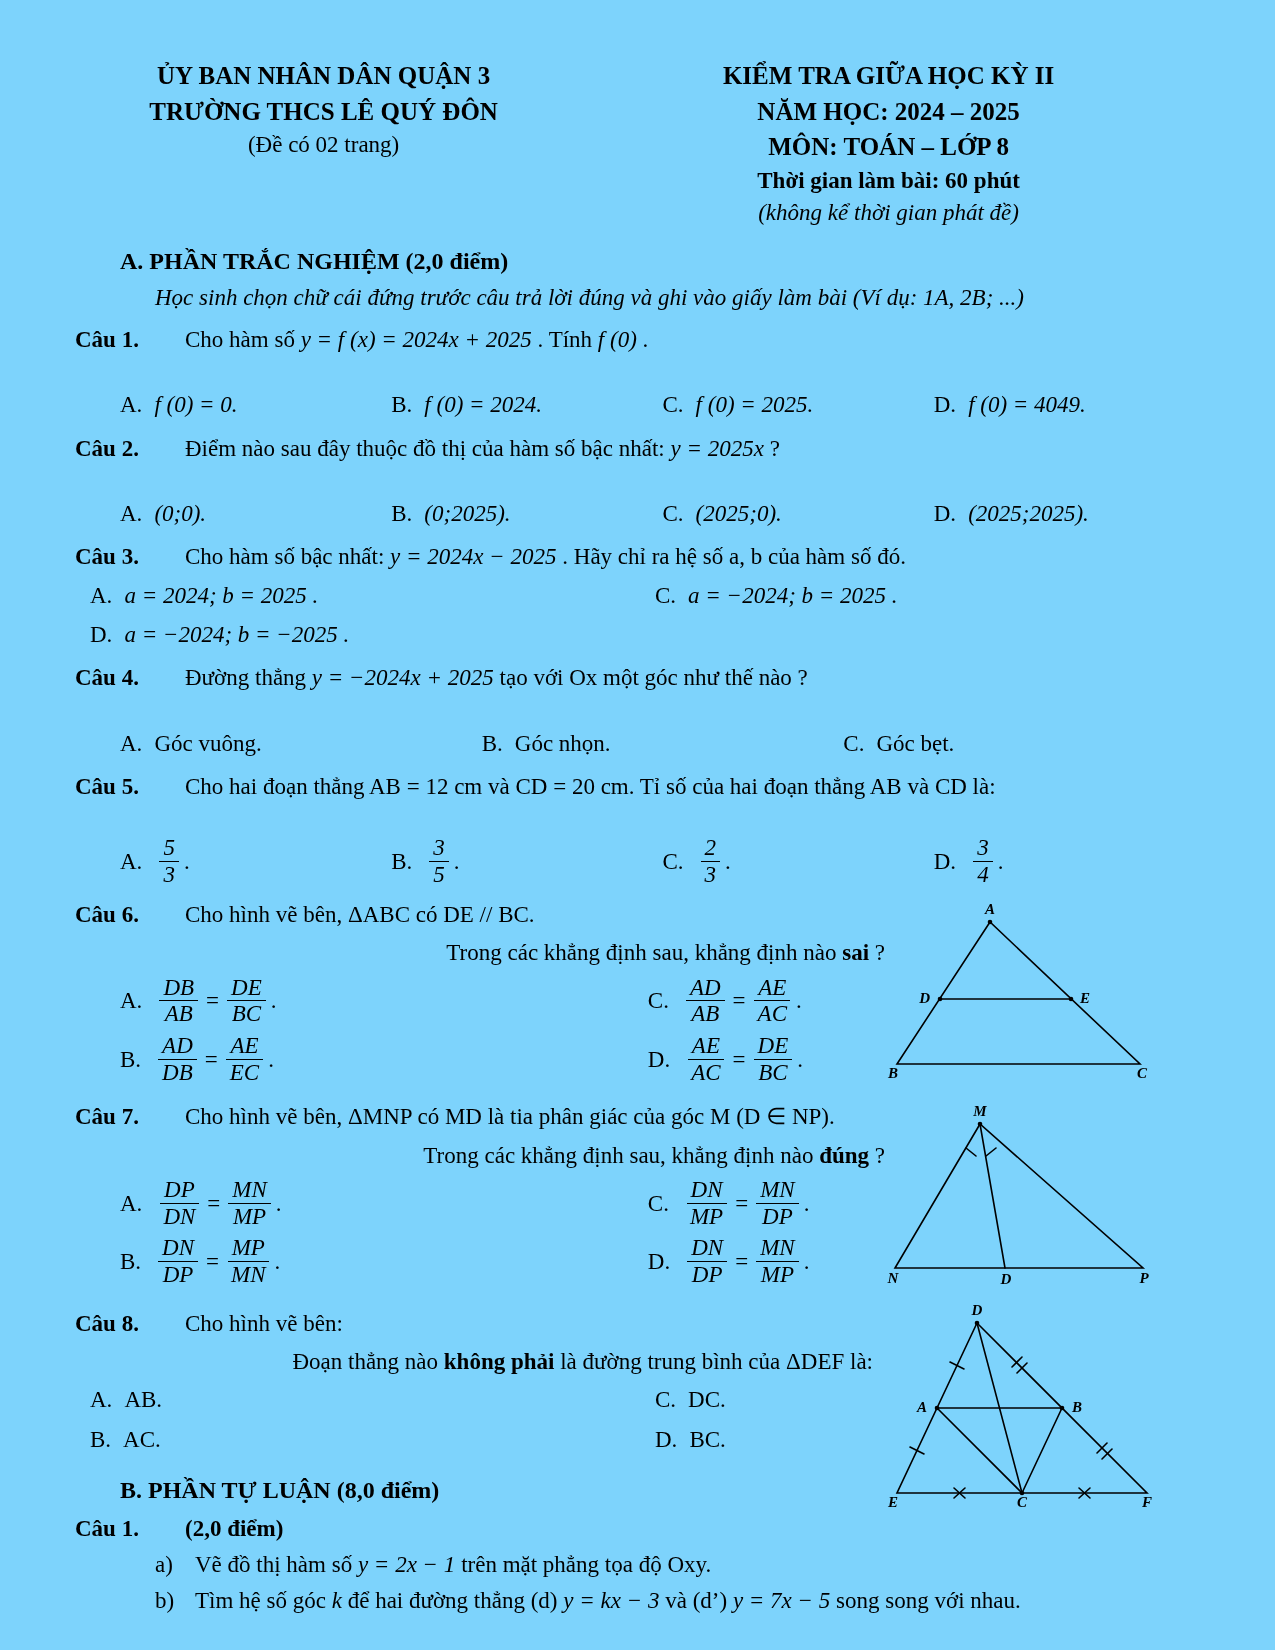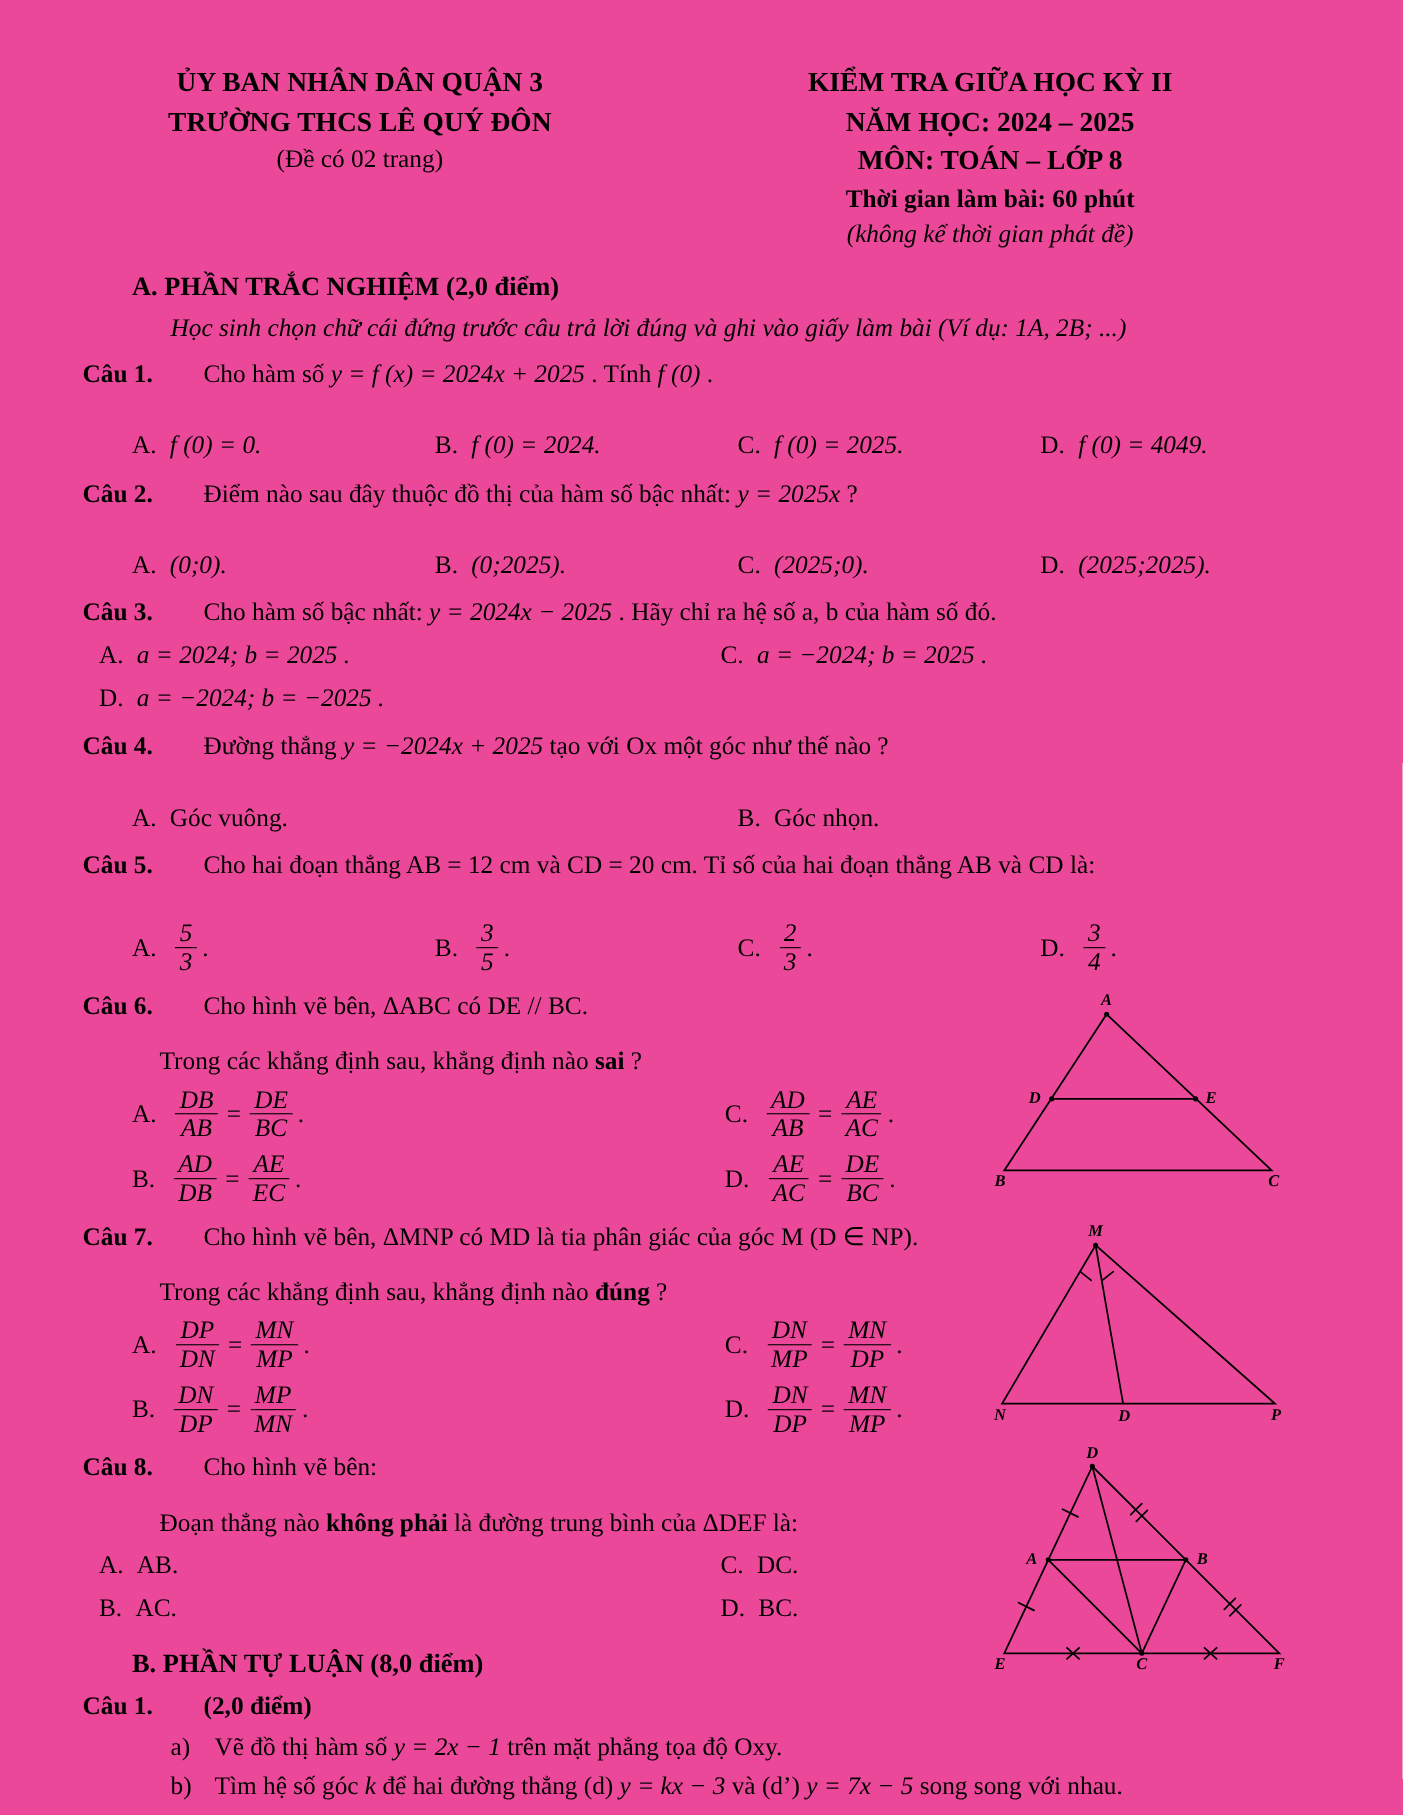--- a/index.html
+++ b/index.html
@@ -1,35 +1,35 @@
 <!DOCTYPE html>
 <html><head>
 <meta charset="utf-8">
 <style>
   html,body{margin:0;padding:0;background:#e8e8e8;}
-  .page{width:1275px;height:1650px;margin:0 auto;background:#ec4899;color:#000;
+  .page{width:1275px;height:1650px;margin:0 auto;background:#7dd3fc;color:#000;
     font-family:"Liberation Serif",serif;font-size:23px;line-height:1.45;
-    box-sizing:border-box;padding:58px 54px 30px 75px;overflow:hidden;position:relative;}
+    box-sizing:border-box;padding:58px 70px 30px 75px;overflow:hidden;position:relative;}
   
   .header{display:flex;}
   .h-left{width:44%;text-align:center;}
   .h-right{width:56%;text-align:center;}
   .h-bold{font-weight:bold;font-size:25px;line-height:1.42;}
   .h-reg{font-size:23px;line-height:1.42;}
   .h-it{font-style:italic;}
   
   .secA-title{font-weight:bold;font-size:24px;margin:14px 0 2px 45px;}
   .secA-instr{font-style:italic;margin-left:80px;}
   .secB-title{font-weight:bold;font-size:24px;margin:16px 0 2px 45px;}
   
   .q{margin-top:9px;}
   .q-line{display:flex;align-items:baseline;}
   .q-label{font-weight:bold;flex:0 0 110px;}
   .q-text{flex:1 1 auto;}
-  .q-sub{margin-left:70px;margin-top:17px;}
+  .q-sub{margin-left:70px;margin-top:5px;text-align:right;}
   .m{font-style:italic;}
   .bd{font-weight:bold;}
   .opts4{display:flex;margin-left:45px;margin-top:6px;}
   .opts4 .opt{flex:1;margin-top:25px;}
   .opts2{display:grid;margin-left:45px;margin-top:4px;row-gap:4px;overflow:hidden;}
   .opts2.wide{grid-template-columns:565px 1fr;margin-left:15px;}
   .opts2.narrow{grid-template-columns:69% 31%;}
   .opt{padding:1px 0;}
   .optf{display:flex;align-items:center;}
   .olab{margin-right:12px;}
@@ -110,20 +110,21 @@
   </div>
 
   <div class="q">
     <div class="q-line">
       <span class="q-label">Câu 4.</span>
       <span class="q-text"><span>Đường thẳng </span><span class="m">y = −2024x + 2025</span><span> tạo với Ox một góc như thế nào ?</span></span>
     </div>
     <div class="opts4">
       <span class="opt"><span class="olab">A.</span><span>Góc vuông.</span></span>
       <span class="opt"><span class="olab">B.</span><span>Góc nhọn.</span></span>
+      <span class="opt"><span class="olab">C.</span><span>Góc bẹt.</span></span>
     </div>
   </div>
 
   <div class="q">
     <div class="q-line">
       <span class="q-label">Câu 5.</span>
       <span class="q-text">Cho hai đoạn thẳng AB = 12 cm và CD = 20 cm. Tỉ số của hai đoạn thẳng AB và CD là:</span>
     </div>
     <div class="opts4">
       <span class="opt optf">

